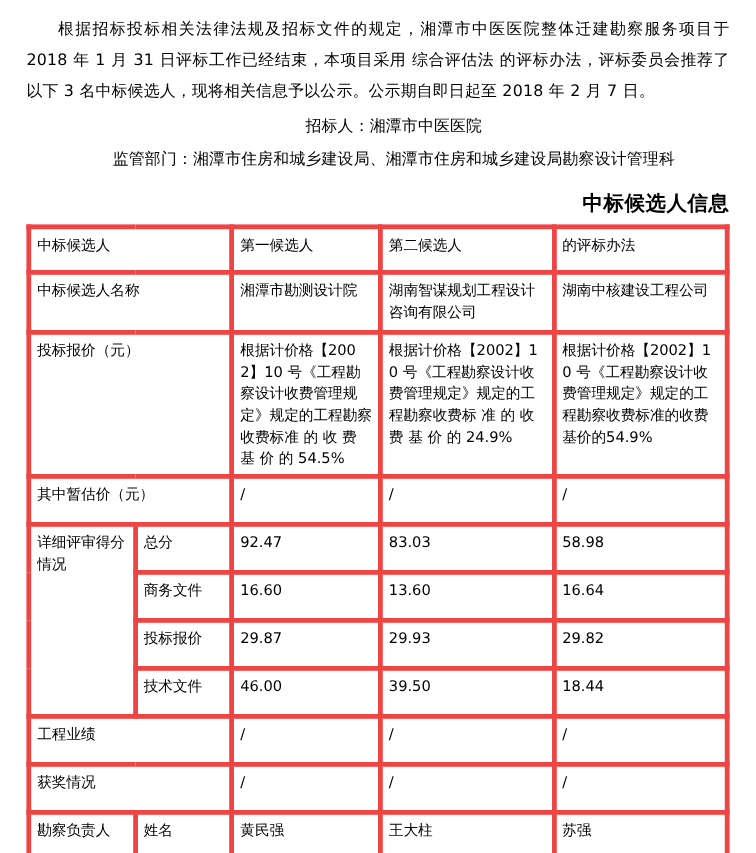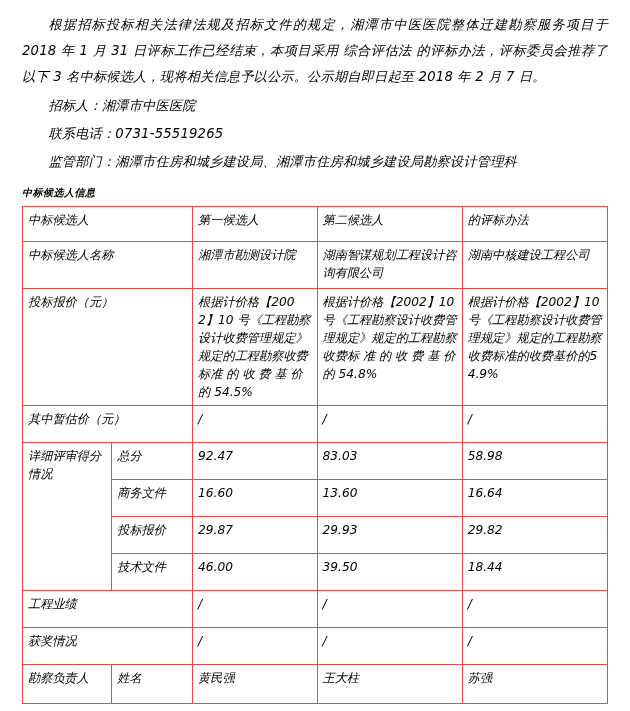--- a/index.html
+++ b/index.html
@@ -13,52 +13,52 @@
     font-family: "DejaVu Sans", "Liberation Sans", sans-serif;
     color: #000000;
     font-size: 12.5px;
   }
   .page {
     position: relative;
     width: 630px;
     height: 711px;
     box-sizing: border-box;
     padding: 12px 22px 0 22px;
-    font-style: italic;
   }
   .para {
     font-size: 13.2px;
     line-height: 26px;
     text-align: justify;
     text-justify: inter-ideograph;
     margin: 0 0 2px 0;
     text-indent: 2em;
     letter-spacing: 0.2px;
   }
   .line {
     font-size: 13.2px;
     line-height: 28px;
     margin: 0;
     text-indent: 2em;
     letter-spacing: 0.2px;
+    text-align: center;
   }
   .table-title {
-    text-align: left;
-    font-size: 10px;
+    text-align: right;
+    font-size: 17px;
     font-weight: bold;
     margin: 10px 0 6px 0;
     letter-spacing: 0.5px;
   }
   table.bid {
     border-collapse: collapse;
     width: 100%;
     table-layout: fixed;
   }
   table.bid td {
-    border: 1px solid #ef4444;
+    border: 4px solid #ef4444;
     vertical-align: top;
     padding: 4px 5px 4px 5px;
     font-size: 12.2px;
     line-height: 18px;
     word-break: break-all;
   }
   td.label {
     vertical-align: middle;
   }
   td.vmid {
@@ -73,21 +73,20 @@
   .tallrow td { height: 96px; margin-top: 32px; }
 </style>
 </head>
 <body>
 
 <div class="page">
 
   <p class="para">根据招标投标相关法律法规及招标文件的规定，湘潭市中医医院整体迁建勘察服务项目于 2018 年 1 月 31 日评标工作已经结束，本项目采用 综合评估法 的评标办法，评标委员会推荐了以下 3 名中标候选人，现将相关信息予以公示。公示期自即日起至 2018 年 2 月 7 日。</p>
 
   <p class="line">招标人：湘潭市中医医院</p>
-  <p class="line">联系电话：0731-55519265</p>
   <p class="line">监管部门：湘潭市住房和城乡建设局、湘潭市住房和城乡建设局勘察设计管理科</p>
 
   <div class="table-title">中标候选人信息</div>
 
   <table class="bid">
     <colgroup>
       <col class="c0">
         <col class="c1">
         <col class="c2">
         <col class="c3">
@@ -104,21 +103,21 @@
       <tr>
         <td class="label" colspan="2" style="height:38px">中标候选人名称</td>
         <td>湘潭市勘测设计院</td>
         <td>湖南智谋规划工程设计咨询有限公司</td>
         <td>湖南中核建设工程公司</td>
       </tr>
 
       <tr class="tallrow">
         <td class="label" colspan="2">投标报价（元）</td>
         <td>根据计价格【2002】10 号《工程勘察设计收费管理规定》规定的工程勘察收费标准 的 收 费 基 价 的 54.5%</td>
-        <td>根据计价格【2002】10 号《工程勘察设计收费管理规定》规定的工程勘察收费标 准 的 收 费 基 价 的 54.8%</td>
+        <td>根据计价格【2002】10 号《工程勘察设计收费管理规定》规定的工程勘察收费标 准 的 收 费 基 价 的 24.9%</td>
         <td>根据计价格【2002】10 号《工程勘察设计收费管理规定》规定的工程勘察收费标准的收费基价的54.9%</td>
       </tr>
 
       <tr>
         <td class="label" colspan="2" style="height:28px">其中暂估价（元）</td>
         <td>/</td>
         <td>/</td>
         <td>/</td>
       </tr>
 

